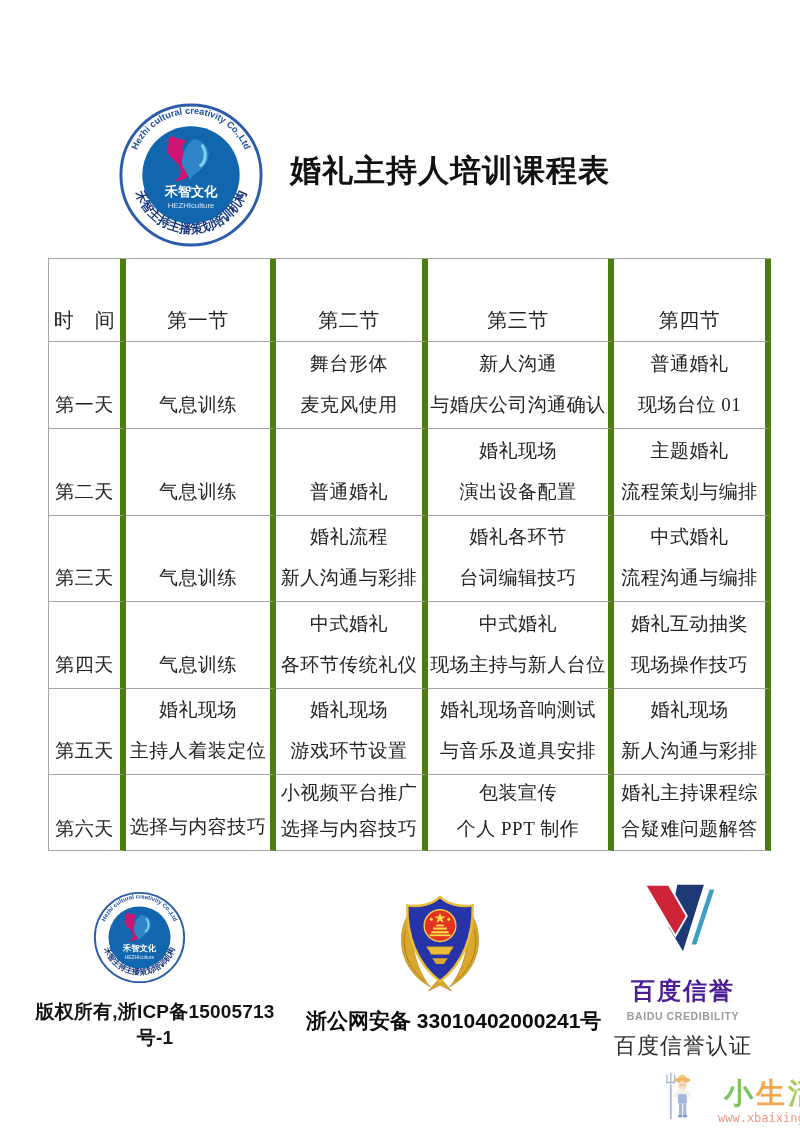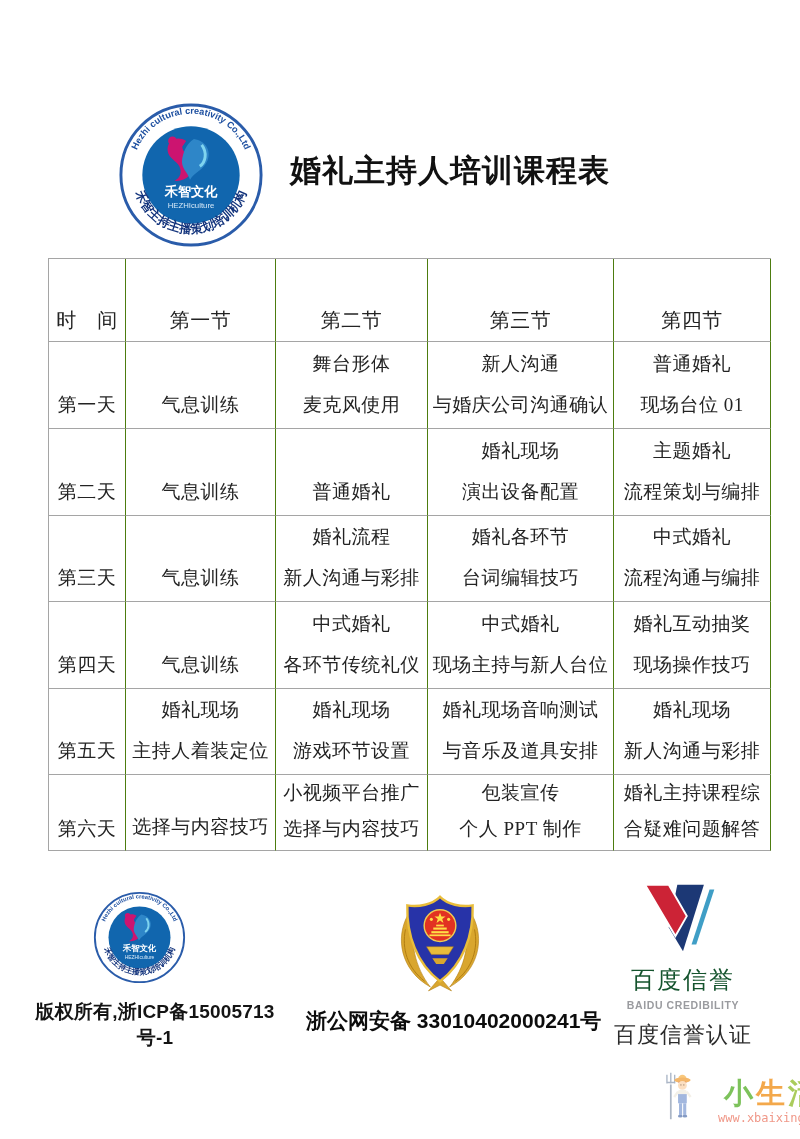--- a/index.html
+++ b/index.html
@@ -19,21 +19,21 @@
   
   .schedule{
     position:absolute;left:48px;top:258px;
     display:grid;
     grid-template-columns:77px 150px 152px 186px 157px;
     grid-template-rows:83px 87px 87px 86px 87px 86px 76px;
     border-top:1px solid #a5a5a5;border-left:1px solid #a5a5a5;
     background:#fff;
   }
   .cell{
-    border-right:1px solid #4d7c0f;border-bottom:1px solid #a5a5a5;
+    border-right:6px solid #4d7c0f;border-bottom:1px solid #a5a5a5;
     display:flex;flex-direction:column;justify-content:flex-end;
     font-size:19px;color:#232323;padding-bottom:3px;box-sizing:border-box;
   }
   .cell .l{
     height:41px;display:flex;align-items:center;justify-content:center;
     white-space:nowrap;letter-spacing:0.5px;
   }
   .cell.head{padding-bottom:0;}
   .cell.head .l{height:42px;font-size:20px;}
   
@@ -42,21 +42,21 @@
     position:absolute;left:30px;top:999px;width:250px;text-align:center;
     font-size:19px;font-weight:600;color:#141414;letter-spacing:0.2px;
   }
   .police-badge{position:absolute;left:392px;top:886px;width:96px;height:108px;}
   .police-text{
     position:absolute;left:306px;top:1007px;width:268px;text-align:center;
     font-size:21px;font-weight:700;color:#0c0c0c;white-space:nowrap;
   }
   .baidu-block{position:absolute;left:608px;top:881px;width:150px;text-align:center;}
   .baidu-v{display:block;margin:0 auto;width:88px;height:74px;}
-  .baidu-title{font-size:24px;font-weight:400;color:#14532d;letter-spacing:2px;margin-top:9px;}
+  .baidu-title{font-size:24px;font-weight:700;color:#4c1d95;letter-spacing:2px;margin-top:20px;}
   .baidu-sub{font-size:10.5px;font-weight:700;color:#9a9b9f;letter-spacing:0.6px;margin-top:3px;}
   .baidu-caption{font-size:22px;font-weight:500;color:#2b2b2b;letter-spacing:1px;margin-top:9px;white-space:nowrap;text-align:center;}
   
   .watermark{position:absolute;left:665px;top:1070px;width:130px;display:flex;align-items:flex-start;opacity:0.92;gap:28px;}
   .wm-fig{width:29px;height:54px;flex:none;}
   .wm-body{margin-left:2px;}
   .wm-chars{font-size:29px;font-weight:700;line-height:34px;letter-spacing:3px;margin-top:6px;white-space:nowrap;}
   .wm-c0{color:#72bd4e;}
   .wm-c1{color:#f3a13c;}
   .wm-c2{color:#a3c84f;}

